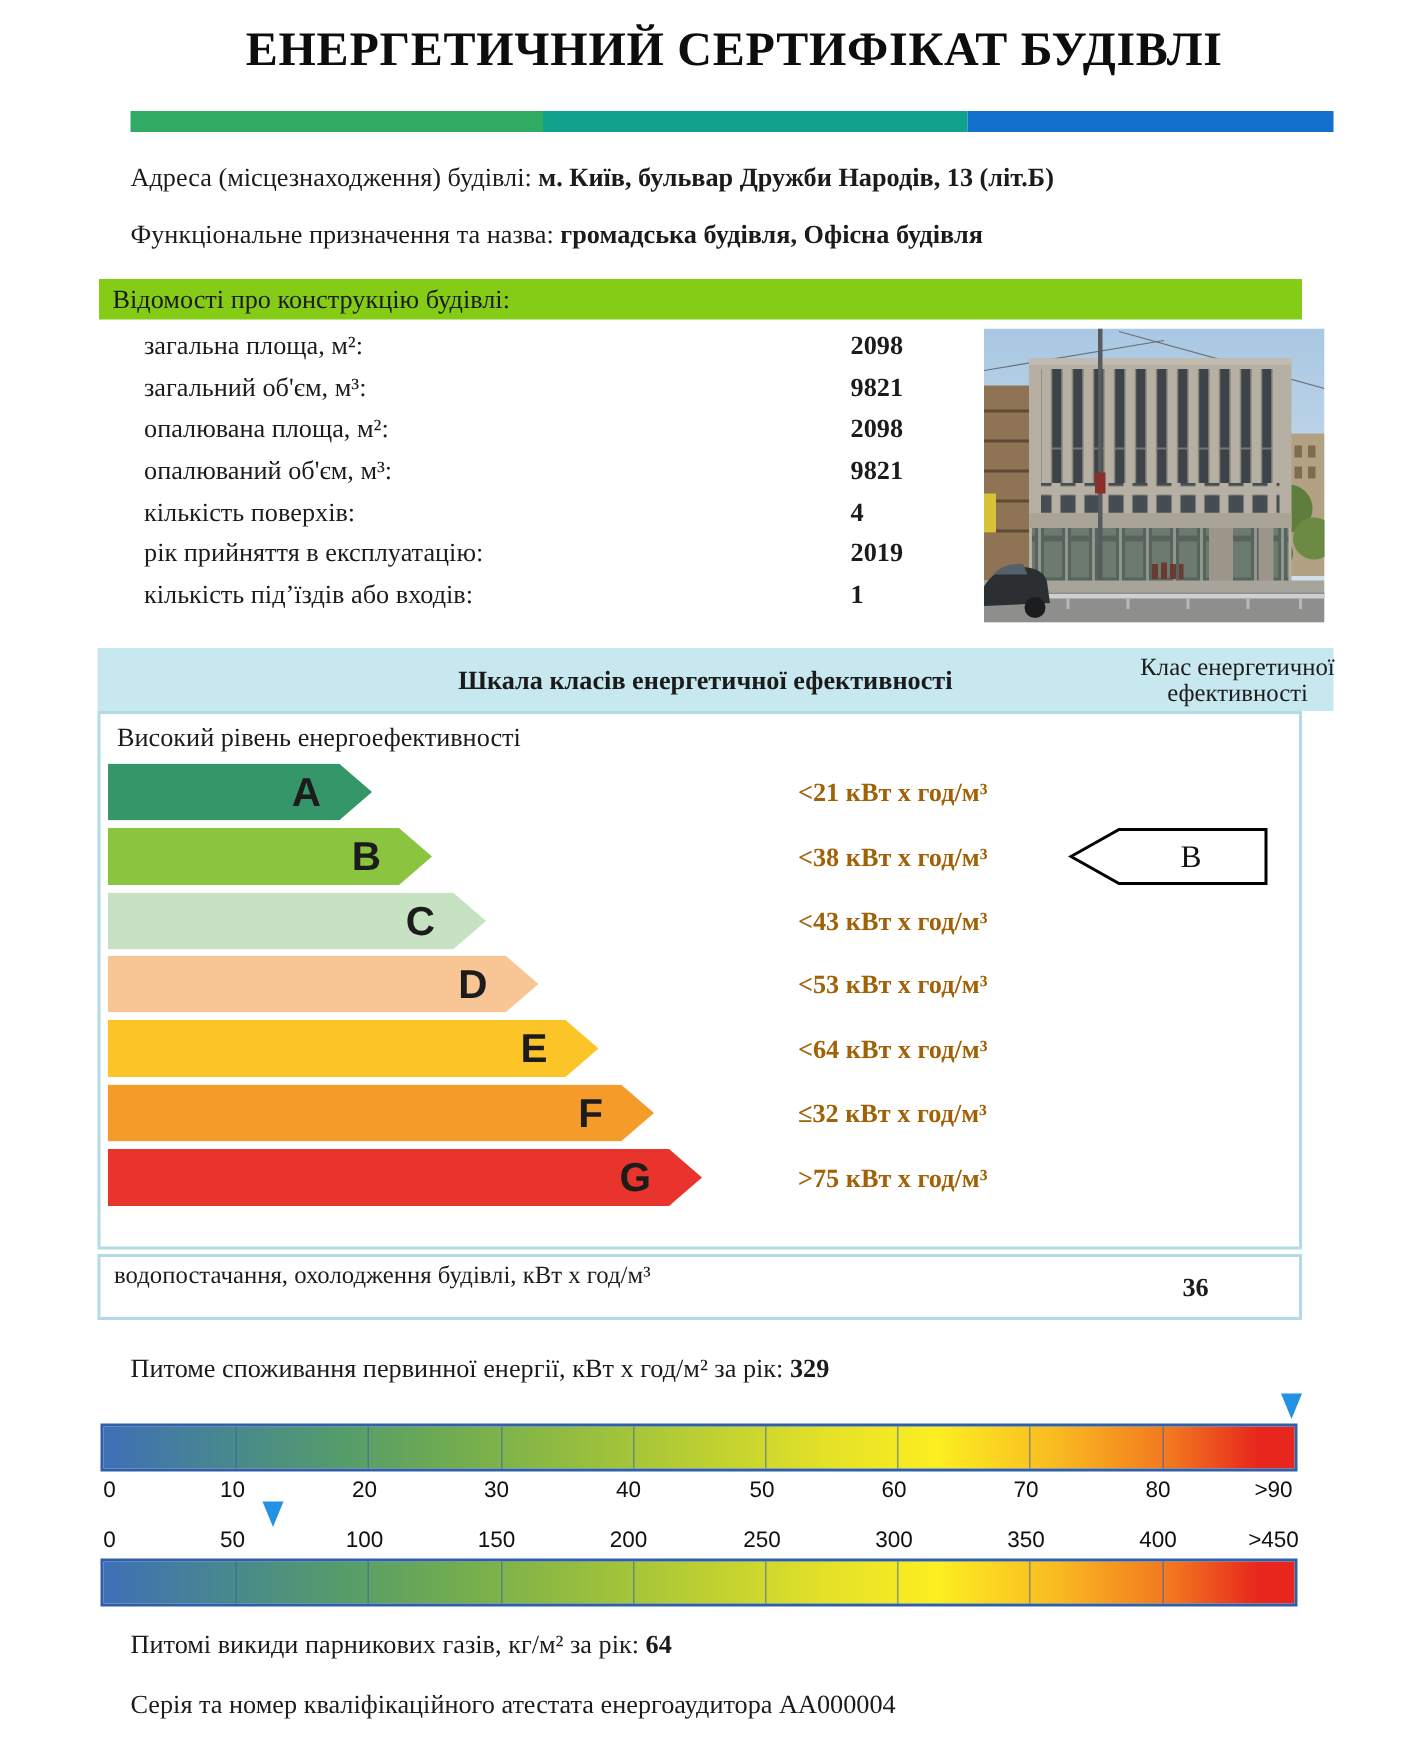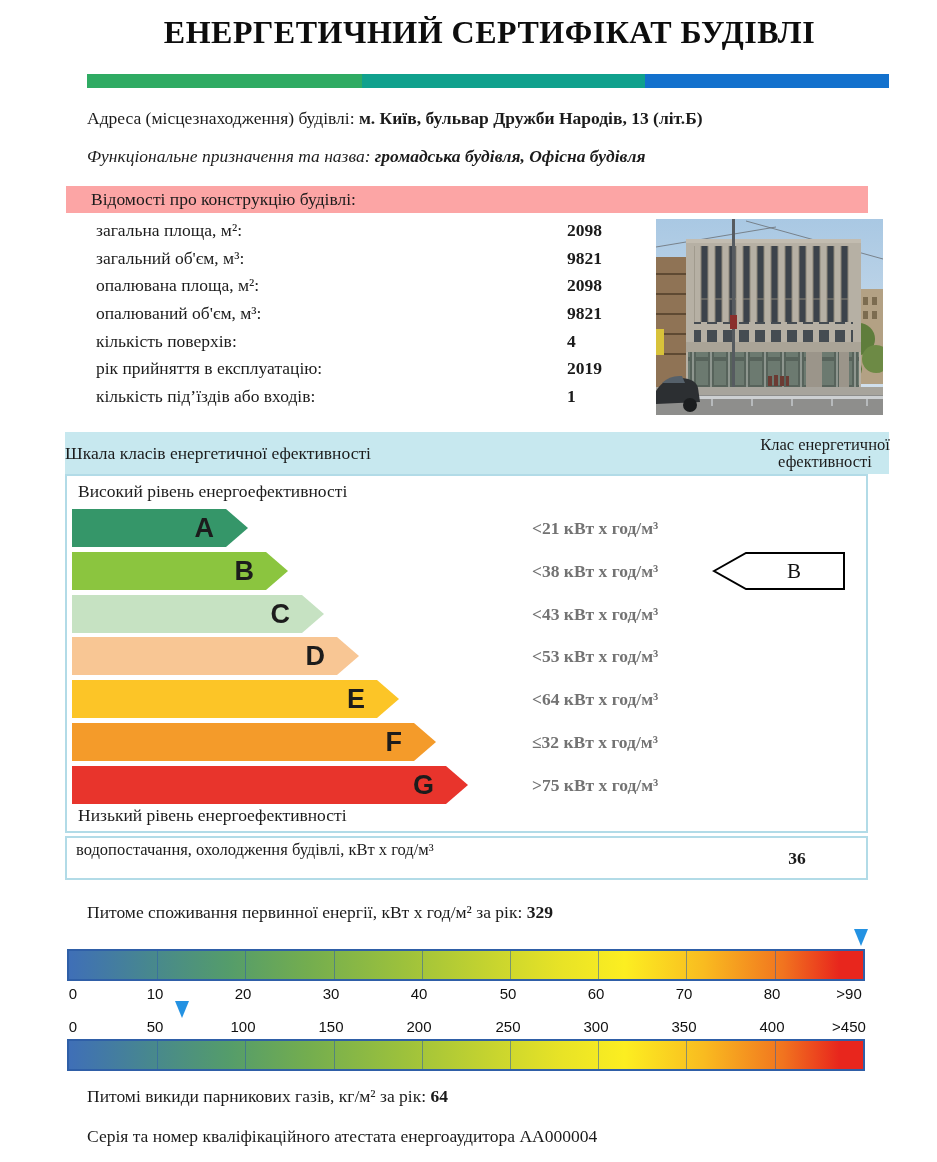--- a/index.html
+++ b/index.html
@@ -12,55 +12,55 @@
   #title{
     left:0;top:14px;width:937px;text-align:center;
     font-size:32px;font-weight:bold;letter-spacing:.5px;color:#0d0d0d;
   }
   #brand-bar{left:66px;top:74px;width:802px;height:14px;display:flex;}
   #brand-bar .seg1{width:275px;height:100%;}
   #brand-bar .seg2{width:283px;height:100%;}
   #brand-bar .seg3{width:244px;height:100%;}
   .bodyline{font-size:17.5px;line-height:22px;}
   #address-line{left:66px;top:107px;width:820px;}
-  #purpose-line{left:66px;top:145px;width:820px;font-style:italic;}
+  #purpose-line{left:66px;top:145px;width:820px;}
   .bold{font-weight:bold;}
   
   #construction-header{
-    left:66px;top:186px;width:802px;height:27px;background:#fca5a5;
-    font-size:17.5px;line-height:27px;padding-left:25px;box-sizing:border-box;
+    left:66px;top:186px;width:802px;height:27px;background:#84cc16;
+    font-size:17.5px;line-height:27px;padding-left:9px;box-sizing:border-box;
   }
   #construction-rows{left:66px;top:217px;width:560px;}
   .c-row{position:relative;height:27.7px;font-size:17.5px;line-height:27.7px;padding-left:9px;}
   .c-row .val{position:absolute;left:480px;top:0;font-weight:bold;}
   
   #photo{left:635px;top:219px;width:227px;height:196px;}
   
   #scale-header{left:65px;top:432px;width:803px;height:42px;background:#c7e8ef;}
-  #scale-header-left{position:absolute;left:0;top:11px;width:570px;text-align:left;font-size:17.5px;}
+  #scale-header-left{position:absolute;left:0;top:11px;width:570px;text-align:right;font-size:17.5px;font-weight:bold;}
   #scale-header-right{position:absolute;left:660px;top:4px;width:200px;text-align:center;font-size:16.5px;line-height:17px;}
   #scale-body{
     left:65px;top:474px;width:803px;height:359px;background:#fff;
     border:2px solid #b2dbe7;box-sizing:border-box;
   }
   #high-label{position:absolute;left:11px;top:5px;font-size:17.5px;}
   #low-label{position:absolute;left:11px;top:329px;font-size:17.5px;}
   .class-row{position:absolute;left:0;width:799px;height:38px;}
   .arrow{
     position:absolute;left:5px;top:0;height:38px;
     clip-path:polygon(0 0,calc(100% - 22px) 0,100% 50%,calc(100% - 22px) 100%,0 100%);
     display:flex;align-items:center;justify-content:flex-end;
   }
   .arrow .letter{
     font-family:"Liberation Sans","DejaVu Sans",sans-serif;
     font-size:27px;font-weight:bold;color:#1c1c1c;padding-right:34px;line-height:38px;
   }
   .threshold{
     position:absolute;left:465px;top:0;height:38px;line-height:38px;
-    font-size:17.5px;font-weight:bold;color:#737373;
+    font-size:17.5px;font-weight:bold;color:#a16207;
   }
   #class-marker{position:absolute;left:645px;top:75px;width:135px;height:40px;}
   
   #consumption-row{
     left:65px;top:836px;width:803px;height:44px;background:#fff;
     border:2px solid #b2dbe7;box-sizing:border-box;
   }
   #consumption-label{position:absolute;left:9px;top:2px;font-size:16.5px;line-height:19px;}
   #consumption-value{position:absolute;left:700px;top:0;width:60px;height:40px;line-height:40px;text-align:center;font-weight:bold;font-size:17.5px;}
   
@@ -256,21 +256,20 @@
       <span class="threshold">&gt;75 кВт х год/м³</span>
     </div>
 
     <div id="class-marker">
       <svg width="135" height="40" viewBox="0 0 135 40" xmlns="http://www.w3.org/2000/svg">
         <polygon points="2,20 34,2 132,2 132,38 34,38" fill="#ffffff" stroke="#000000" stroke-width="2"></polygon>
         <text x="82" y="27" text-anchor="middle" font-family="Liberation Serif, DejaVu Serif, serif" font-size="21" fill="#111" id="current-class-text">В</text>
       </svg>
     </div>
 
-    <div id="low-label">Низький рівень енергоефективності</div>
   </div>
 
   <div id="consumption-row" class="abs">
     <div id="consumption-label">
       <div>водопостачання, охолодження будівлі, кВт х год/м³</div>
     </div>
     <div id="consumption-value">36</div>
   </div>
 
   <div id="primary-line" class="abs bodyline"><span>Питоме споживання первинної енергії, кВт х год/м² за рік: </span><span class="bold">329</span></div>

